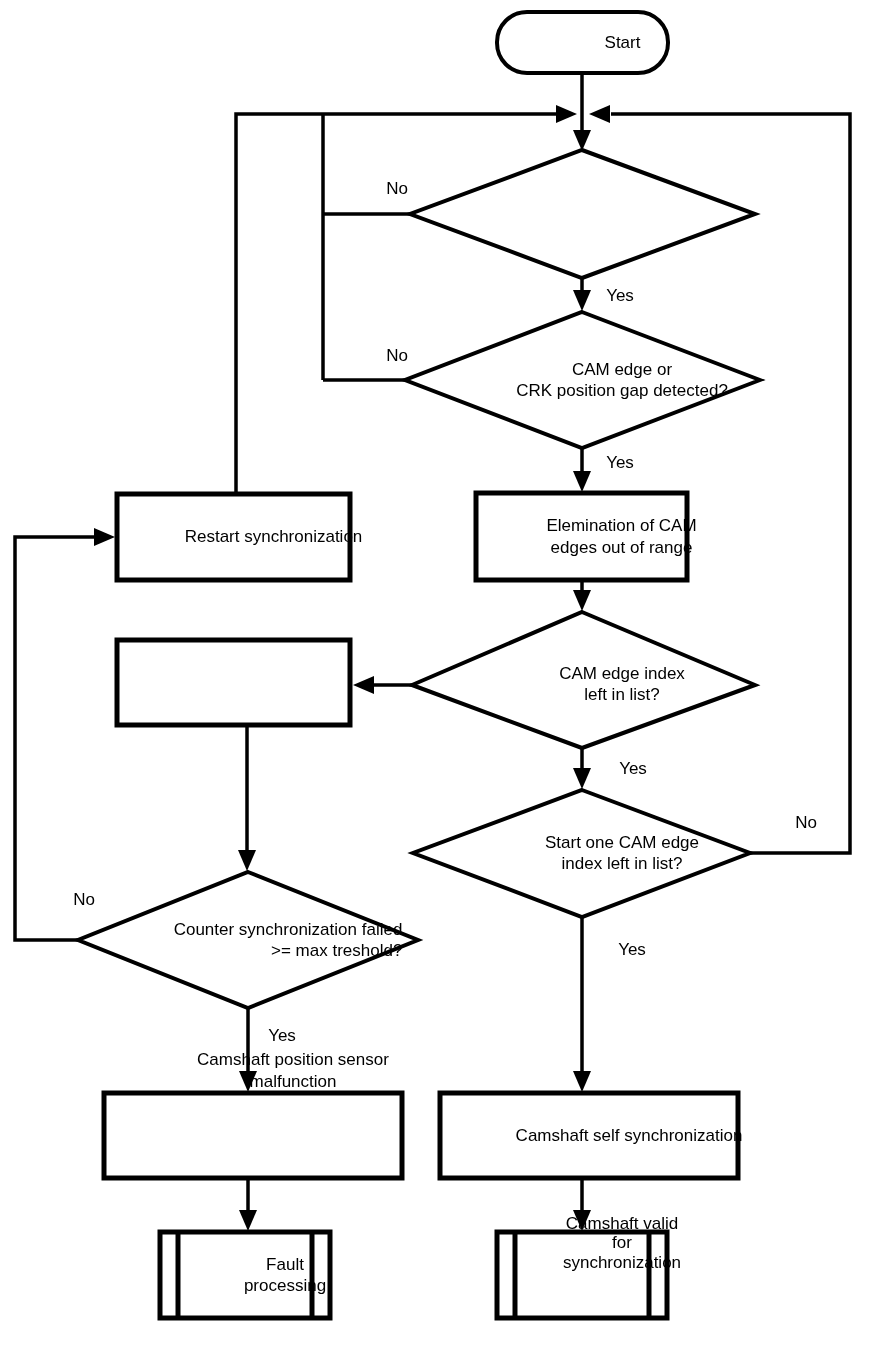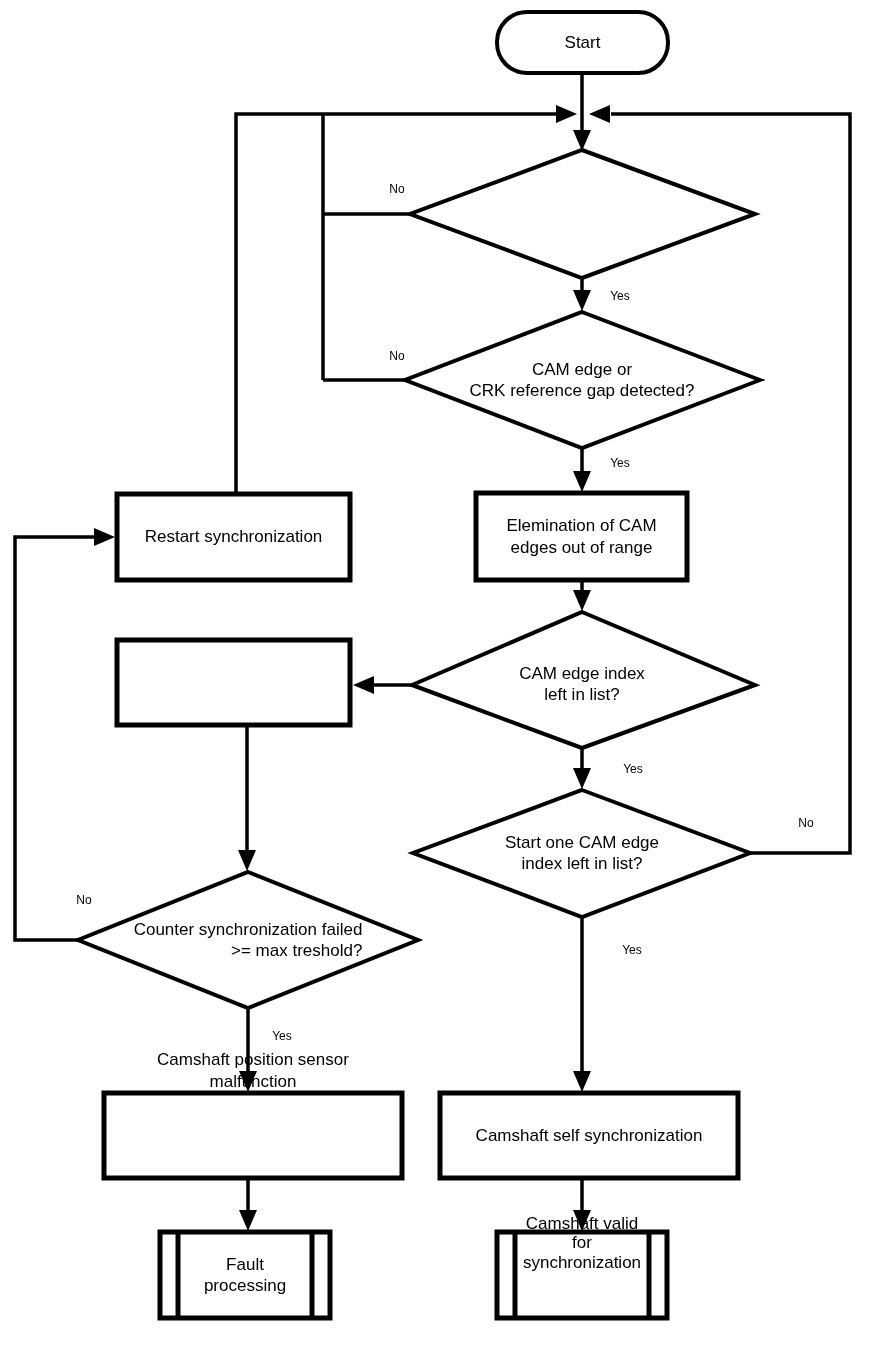--- a/index.html
+++ b/index.html
@@ -8,26 +8,26 @@
     font-family:"Liberation Sans",sans-serif;color:#000;overflow:hidden;
   }
   .canvas svg{position:absolute;left:0;top:0;}
   .edge{fill:none;stroke:#000;stroke-width:3.5;}
   .shape{fill:#fff;stroke:#000;stroke-width:4;}
   .rectshape{fill:#fff;stroke:#000;stroke-width:5;}
   .innerbar{stroke:#000;stroke-width:5;}
   .ah{fill:#000;stroke:none;}
   .label{
     position:absolute;display:flex;align-items:center;justify-content:center;
-    text-align:center;white-space:pre-line;font-size:17px;line-height:1.25;
+    text-align:center;white-space:pre-line;font-size:17px;line-height:1.25;margin-left:40px;
   }
   .label.tight{line-height:1.15;}
   .elabel{
     position:absolute;transform:translate(-50%,-50%);
-    font-size:12px;white-space:nowrap;
+    font-size:17px;white-space:nowrap;
   }
 </style>
 </head>
 <body>
 
 <div class="canvas">
 
   <svg width="880" height="1350" viewBox="0 0 880 1350">
 
     <path class="edge" d="M582,73 L582,132"></path>
@@ -77,21 +77,21 @@
     <polygon class="ah" points="247,871 238,850 256,850"></polygon>
     <polygon class="ah" points="115,537 94,528 94,546"></polygon>
     <polygon class="ah" points="248,1092 239,1071 257,1071"></polygon>
     <polygon class="ah" points="248,1231 239,1210 257,1210"></polygon>
     <polygon class="ah" points="582,1092 573,1071 591,1071"></polygon>
     <polygon class="ah" points="582,1231 573,1210 591,1210"></polygon>
   </svg>
 
   <div class="label" style="left:497px;top:12px;width:171px;height:61px;">Start</div>
   <div class="label" style="left:420px;top:352px;width:324px;height:56px;">CAM edge or
-CRK reference gap detected?</div>
+CRK position gap detected?</div>
   <div class="label" style="left:117px;top:494px;width:233px;height:86px;">Restart synchronization</div>
   <div class="label" style="left:476px;top:493px;width:211px;height:87px;">Elemination of CAM
 edges out of range</div>
   <div class="label" style="left:450px;top:654px;width:264px;height:60px;">CAM edge index
 left in list?</div>
   <div class="label" style="left:440px;top:825px;width:284px;height:56px;">Start one CAM edge
 index left in list?</div>
   <div class="label" style="left:80px;top:912px;width:336px;height:56px;text-align:right;">Counter synchronization failed
 &gt;= max treshold?</div>
   <div class="label" style="left:104px;top:1028px;width:298px;height:85px;">Camshaft position sensor

